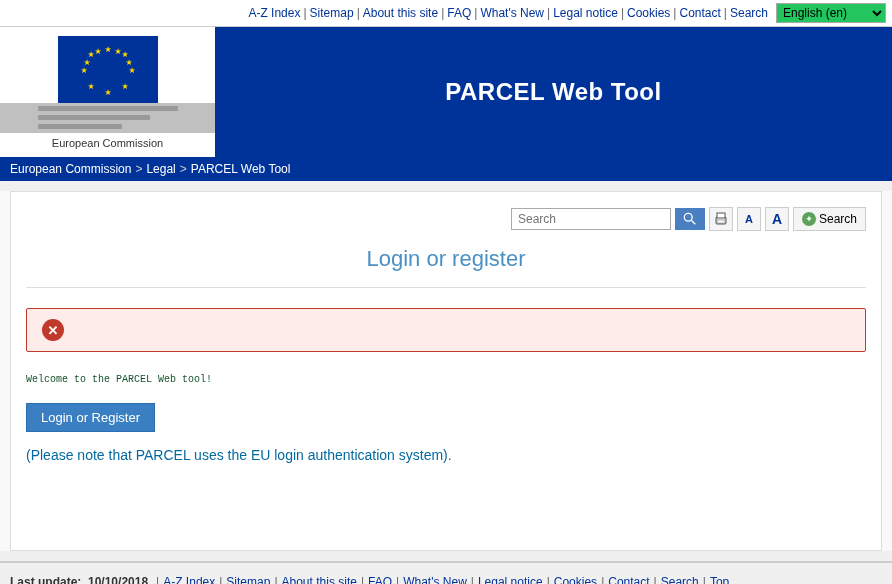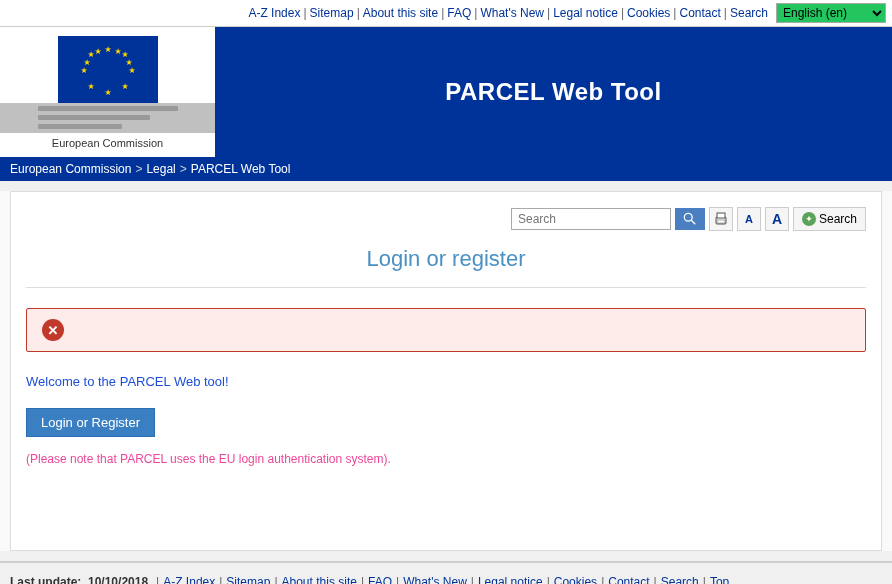--- a/index.html
+++ b/index.html
@@ -208,42 +208,43 @@
       font-size: 13px;
       flex-shrink: 0;
     }
     #error-text {
       color: #c0392b;
       font-size: 13px;
     }
 
     
     #welcome-text {
-      font-size: 13px;
-      color: #1d4ed8;
+      font-size: 10px;
+      color: #14532d;
       margin-bottom: 15px;
       line-height: 1.6;
+      font-family: Liberation Mono, monospace;
     }
 
     
     #login-button {
       background: #3a7fc1;
       color: #fff;
       border: 1px solid #2a6fb1;
       padding: 6px 14px;
       font-size: 13px;
       cursor: pointer;
       margin-bottom: 15px;
       font-weight: normal;
     }
 
     
     #note-text {
-      font-size: 12px;
-      color: #ec4899;
+      font-size: 14px;
+      color: #0369a1;
     }
 
     
     #footer {
       background: #f0f0f0;
       border-top: 2px solid #ccc;
       padding: 12px 10px;
       font-size: 12px;
       color: #333;
       display: flex;

